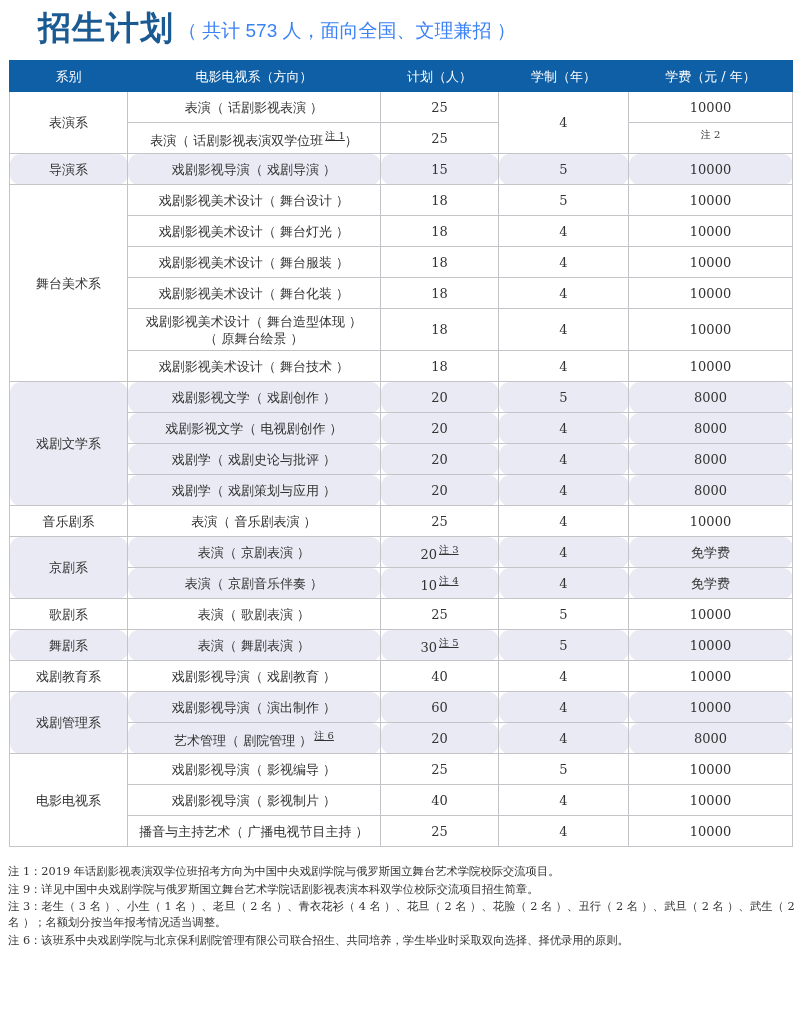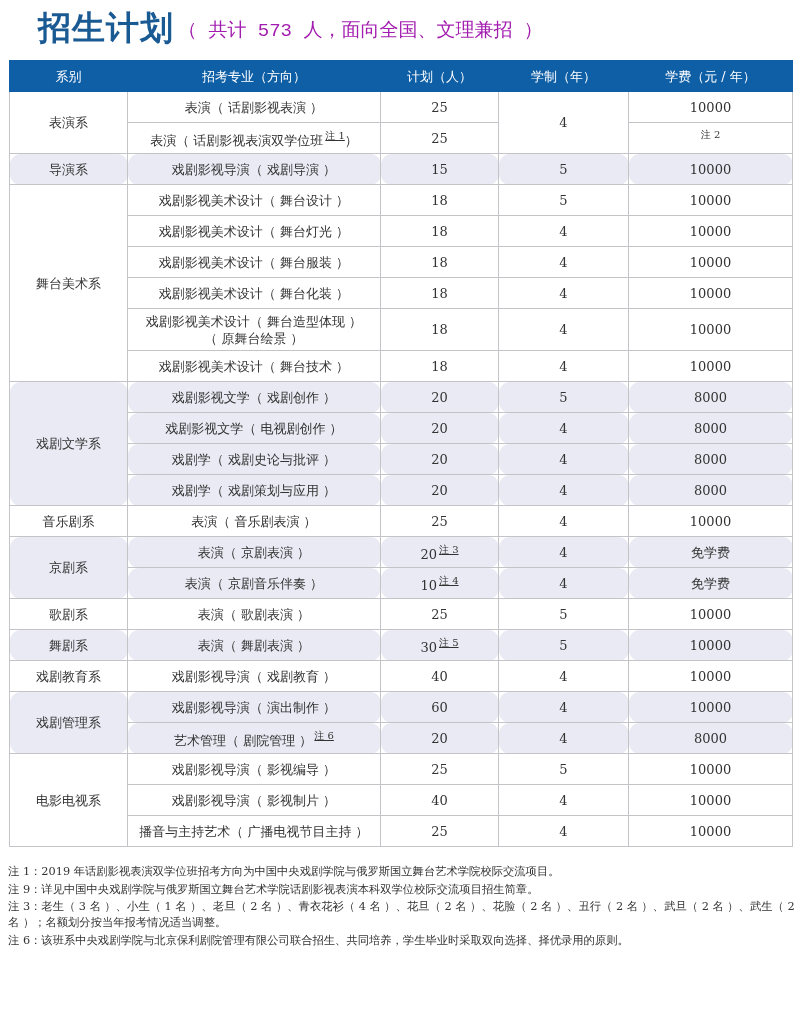--- a/index.html
+++ b/index.html
@@ -1,20 +1,20 @@
 <!DOCTYPE html>
 <html><head>
 <meta charset="utf-8">
 <style>
   html, body { margin: 0; padding: 0; background: #ffffff; }
   body { width: 800px; height: 1030px; position: relative; overflow: hidden;
          font-family: "DejaVu Serif", "Liberation Serif", serif; color: #333; }
   .title-row { position: absolute; left: 8px; top: 4px; height: 44px; display: flex; align-items: flex-end; white-space: nowrap; }
   .title-main { font-family: "DejaVu Sans", "Liberation Sans", sans-serif; font-size: 33px; color: #1a5a93; font-weight: bold; letter-spacing: 1px; line-height: 40px; margin-left: 30px; }
-  .title-sub { font-family: Liberation Mono, monospace; font-size: 19px; color: #a21caf; margin-left: 4px; line-height: 34px; }
+  .title-sub { font-family: Liberation Sans, sans-serif; font-size: 19px; color: #3b82f6; margin-left: 4px; line-height: 34px; }
 
   table.plan { position: absolute; left: 9px; top: 60px; width: 783px; border-collapse: collapse; table-layout: fixed; font-size: 13px; }
   table.plan th, table.plan td { border: 1px solid #c4c4c8; text-align: center; vertical-align: middle; padding: 0; line-height: 17px; }
   table.plan thead th { background: #0f5fa6; color: #ffffff; font-weight: normal; height: 30px; border-color: #0f5fa6; border-left: 1px solid #3d7cb8; font-size: 13px; }
   table.plan thead th:first-child { border-left-color: #0f5fa6; }
   table.plan tbody td { height: 30px; color: #333; }
   tr.shade td { background: #eaeaf4; border-radius: 11px; }
   td.tall { height: 41px !important; }
   sup.note { font-size: 10px; vertical-align: 6px; margin-left: 2px; text-decoration: underline; }
   .note-only { font-size: 10px; position: relative; top: -4px; }
@@ -34,21 +34,21 @@
   <colgroup>
     <col style="width:118px">
       <col style="width:253px">
       <col style="width:118px">
       <col style="width:130px">
       <col style="width:164px">
   </colgroup>
   <thead>
     <tr>
       <th>系别</th>
-      <th>招考专业（方向）</th>
+      <th>电影电视系（方向）</th>
       <th>计划（人）</th>
       <th>学制（年）</th>
       <th>学费（元 / 年）</th>
     </tr>
   </thead>
   <tbody>
 
     <tr>
       <td rowspan="2">表演系</td>
       <td>表演（ 话剧影视表演 ）</td>

